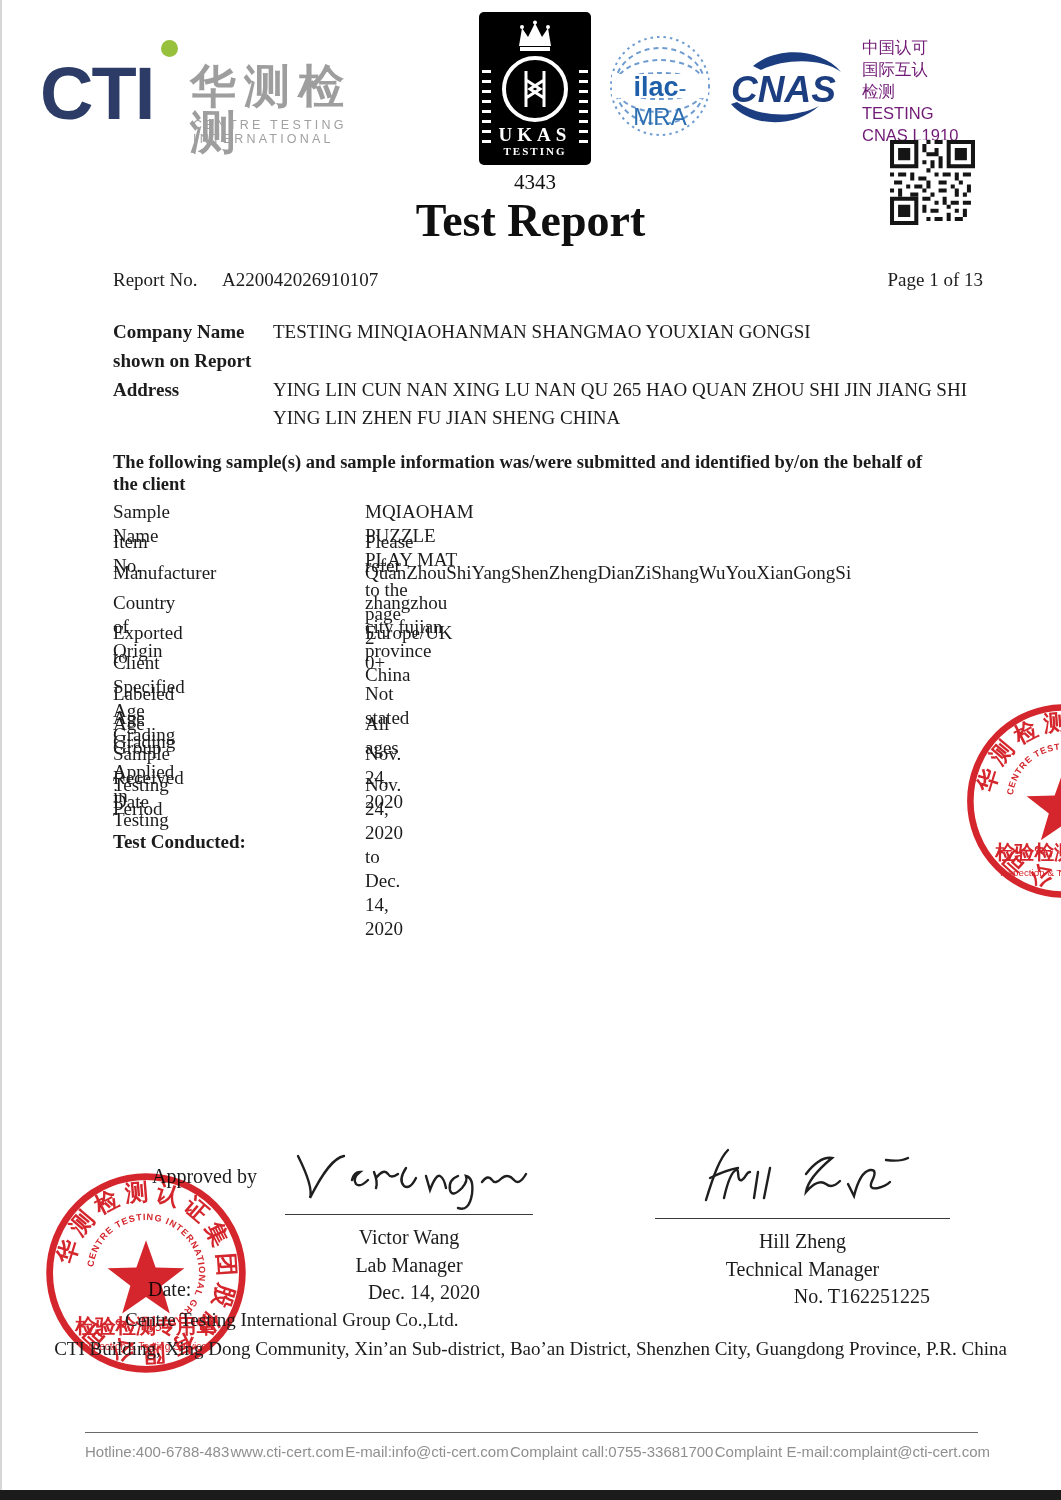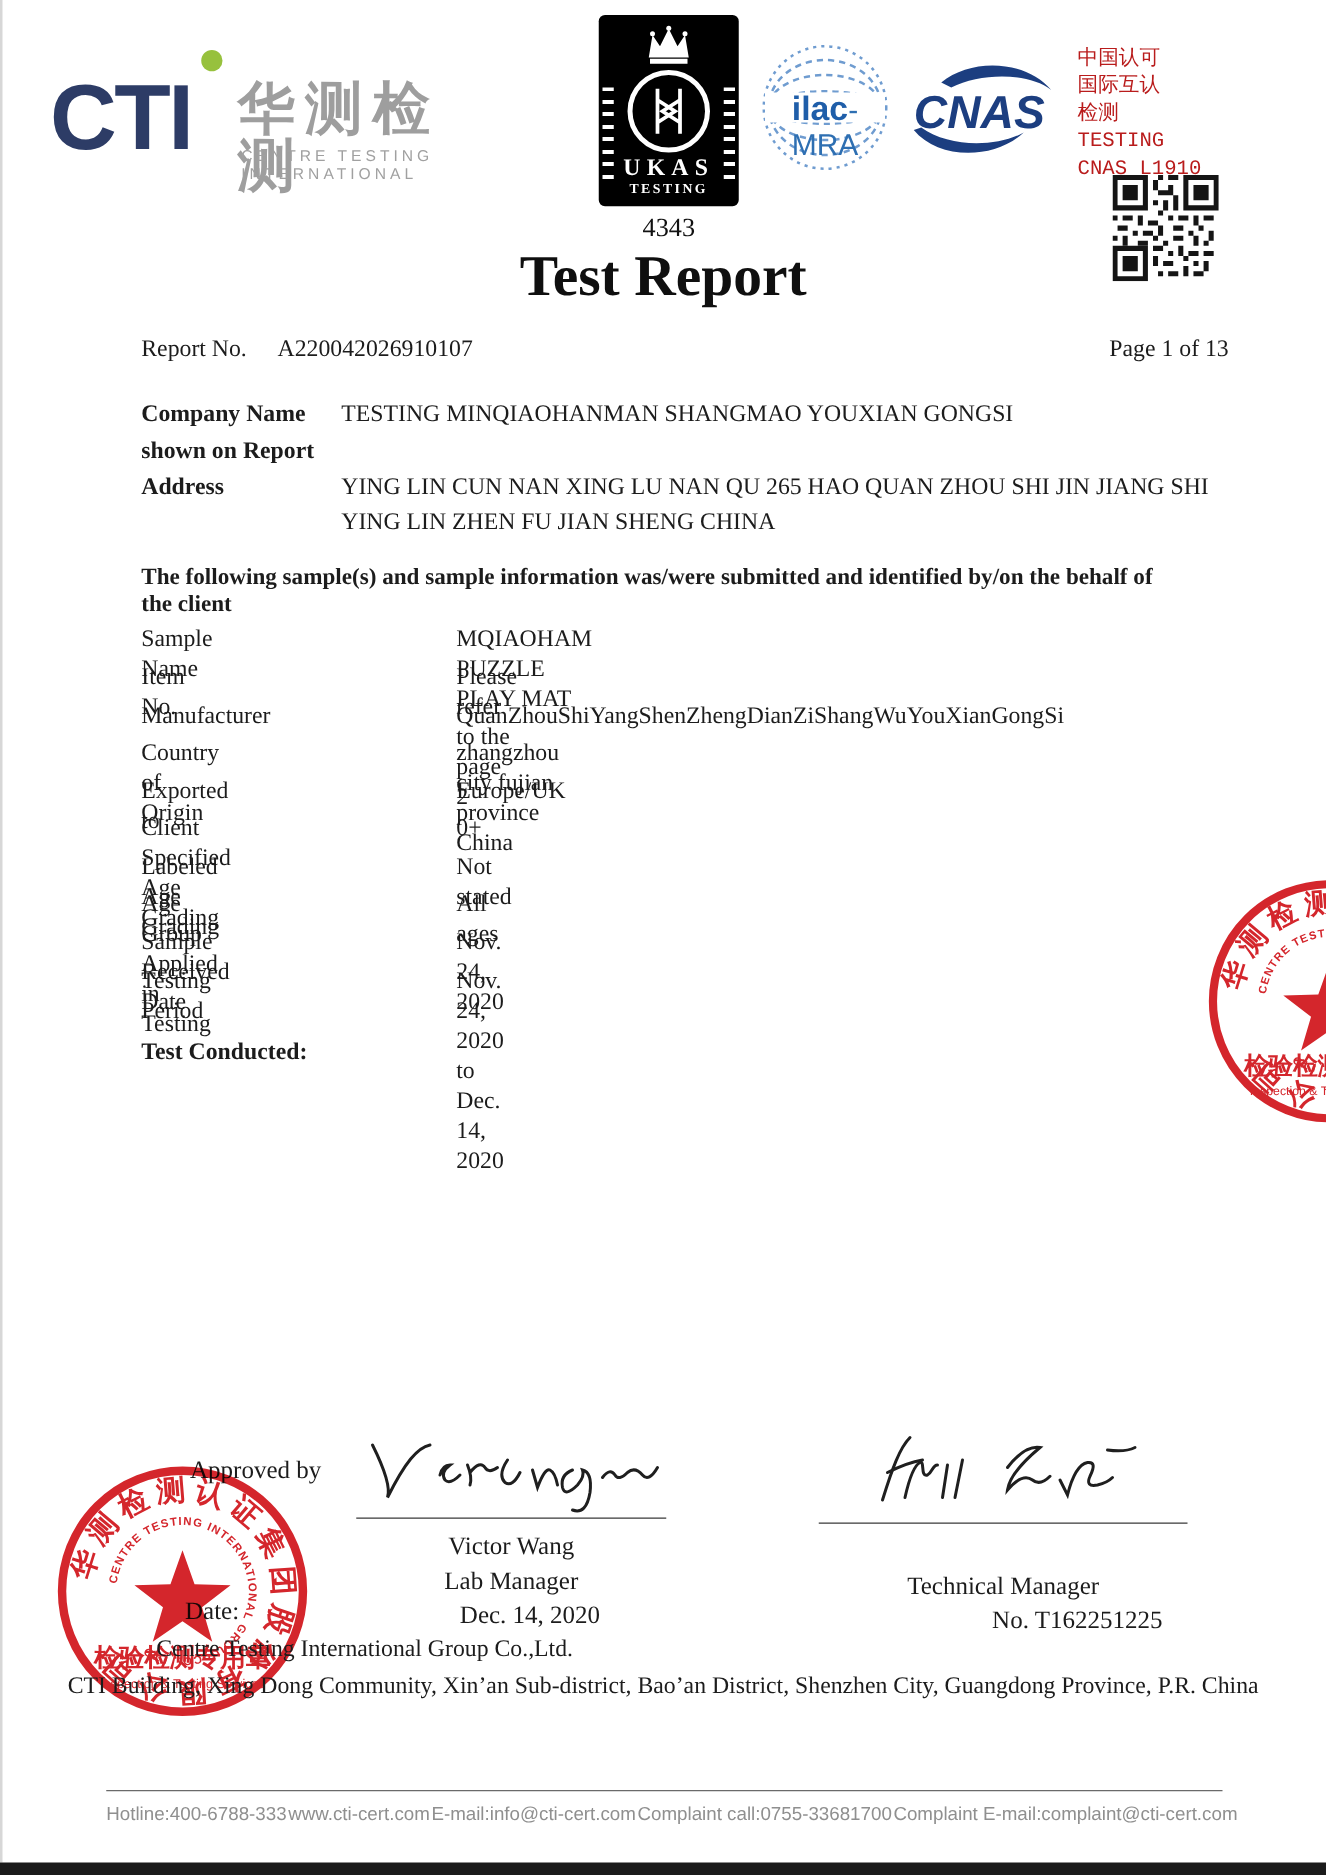--- a/index.html
+++ b/index.html
@@ -17,22 +17,22 @@
   
   .ukas-box{width:112px;height:153px;background:#000;border-radius:5px;color:#fff;}
   .ukas-ticks{position:absolute;top:58px;width:9px;height:78px;
      background:repeating-linear-gradient(to bottom,#fff 0 3px,transparent 3px 10px);}
   .ukas-word{font-size:19px;letter-spacing:5px;font-weight:bold;color:#fff;}
   .ukas-sub{font-size:11px;letter-spacing:2px;font-weight:bold;color:#fff;}
   .ukas-num{font-size:21px;color:#111;}
   
   .ilac-text{font-family:"Liberation Sans","DejaVu Sans",sans-serif;}
   
-  .accr{font-family:Liberation Mono, monospace;font-size:16.5px;
-        line-height:22px;color:#b91c1c;}
+  .accr{font-family:Liberation Sans, sans-serif;font-size:16.5px;
+        line-height:22px;color:#701a75;}
   
   .doc-title{font-size:46px;font-weight:bold;color:#0f0f0f;}
   .t19{font-size:19px;line-height:24px;}
   .t18{font-size:18.5px;line-height:22px;}
   .label-b{font-weight:bold;}
   .kv-label{position:absolute;left:113px;}
   .kv-value{position:absolute;left:365px;}
   .sig-name{font-size:20px;line-height:27px;}
   .sig-line{border-top:1.2px solid #3a3a3a;height:0;}
   .footer-bar{font-family:"Liberation Sans","DejaVu Sans",sans-serif;font-size:15px;color:#8f8f8f;}
@@ -205,33 +205,34 @@
       <path d="M16,60 C24,34 30,18 38,10"></path>
       <path d="M20,38 q16,-8 28,-10"></path>
       <path d="M34,58 c4,-18 8,-26 12,-28 c4,-2 0,12 6,10 c4,-2 4,-8 8,-8"></path>
       <path d="M68,32 l-4,26 M80,28 l-6,30"></path>
       <path d="M116,34 q14,-18 26,-16 q-24,20 -26,34 q12,-14 20,-8 q6,5 14,-3"></path>
       <path d="M158,44 l6,12 q6,-24 16,-26 q8,-1 2,11 q-4,9 6,7 q8,-2 12,-6"></path>
       <path d="M196,20 q14,2 22,-2"></path>
     </g>
   </svg>
   <div class="abs sig-line" style="left:655px;top:1218px;width:295px;"></div>
+  <div class="abs sig-name center" style="left:655px;top:1228px;width:295px;">Hill Zheng</div>
   <div class="abs sig-name center" style="left:655px;top:1256px;width:295px;">Technical Manager</div>
   <div class="abs sig-name" style="left:655px;top:1283px;width:275px;text-align:right;">No. T162251225</div>
 
   <svg class="abs stamp" style="left:40px;top:1167px;" width="212" height="212" viewBox="0 0 220 220">
     <use href="#stamp-g"></use>
   </svg>
 
   <div class="abs t19" style="left:125px;top:1308px;">Centre Testing International Group Co.,Ltd.</div>
   <div class="abs t19 center" style="left:0;top:1337px;width:1061px;">CTI Building, Xing Dong Community, Xin’an Sub-district, Bao’an District, Shenzhen City, Guangdong Province, P.R. China</div>
 
   <div class="abs" style="left:85px;top:1432px;width:893px;border-top:1px solid #6a6a6a;"></div>
   <div class="abs footer-bar" style="left:85px;top:1443px;width:905px;display:flex;justify-content:space-between;">
-    <span>Hotline:400-6788-333</span>
+    <span>Hotline:400-6788-483</span>
     <span>www.cti-cert.com</span>
     <span>E-mail:info@cti-cert.com</span>
     <span>Complaint call:0755-33681700</span>
     <span>Complaint E-mail:complaint@cti-cert.com</span>
   </div>
 
   <div class="abs edge-left"></div>
   <div class="abs bottom-bar"></div>
 
 </div>

